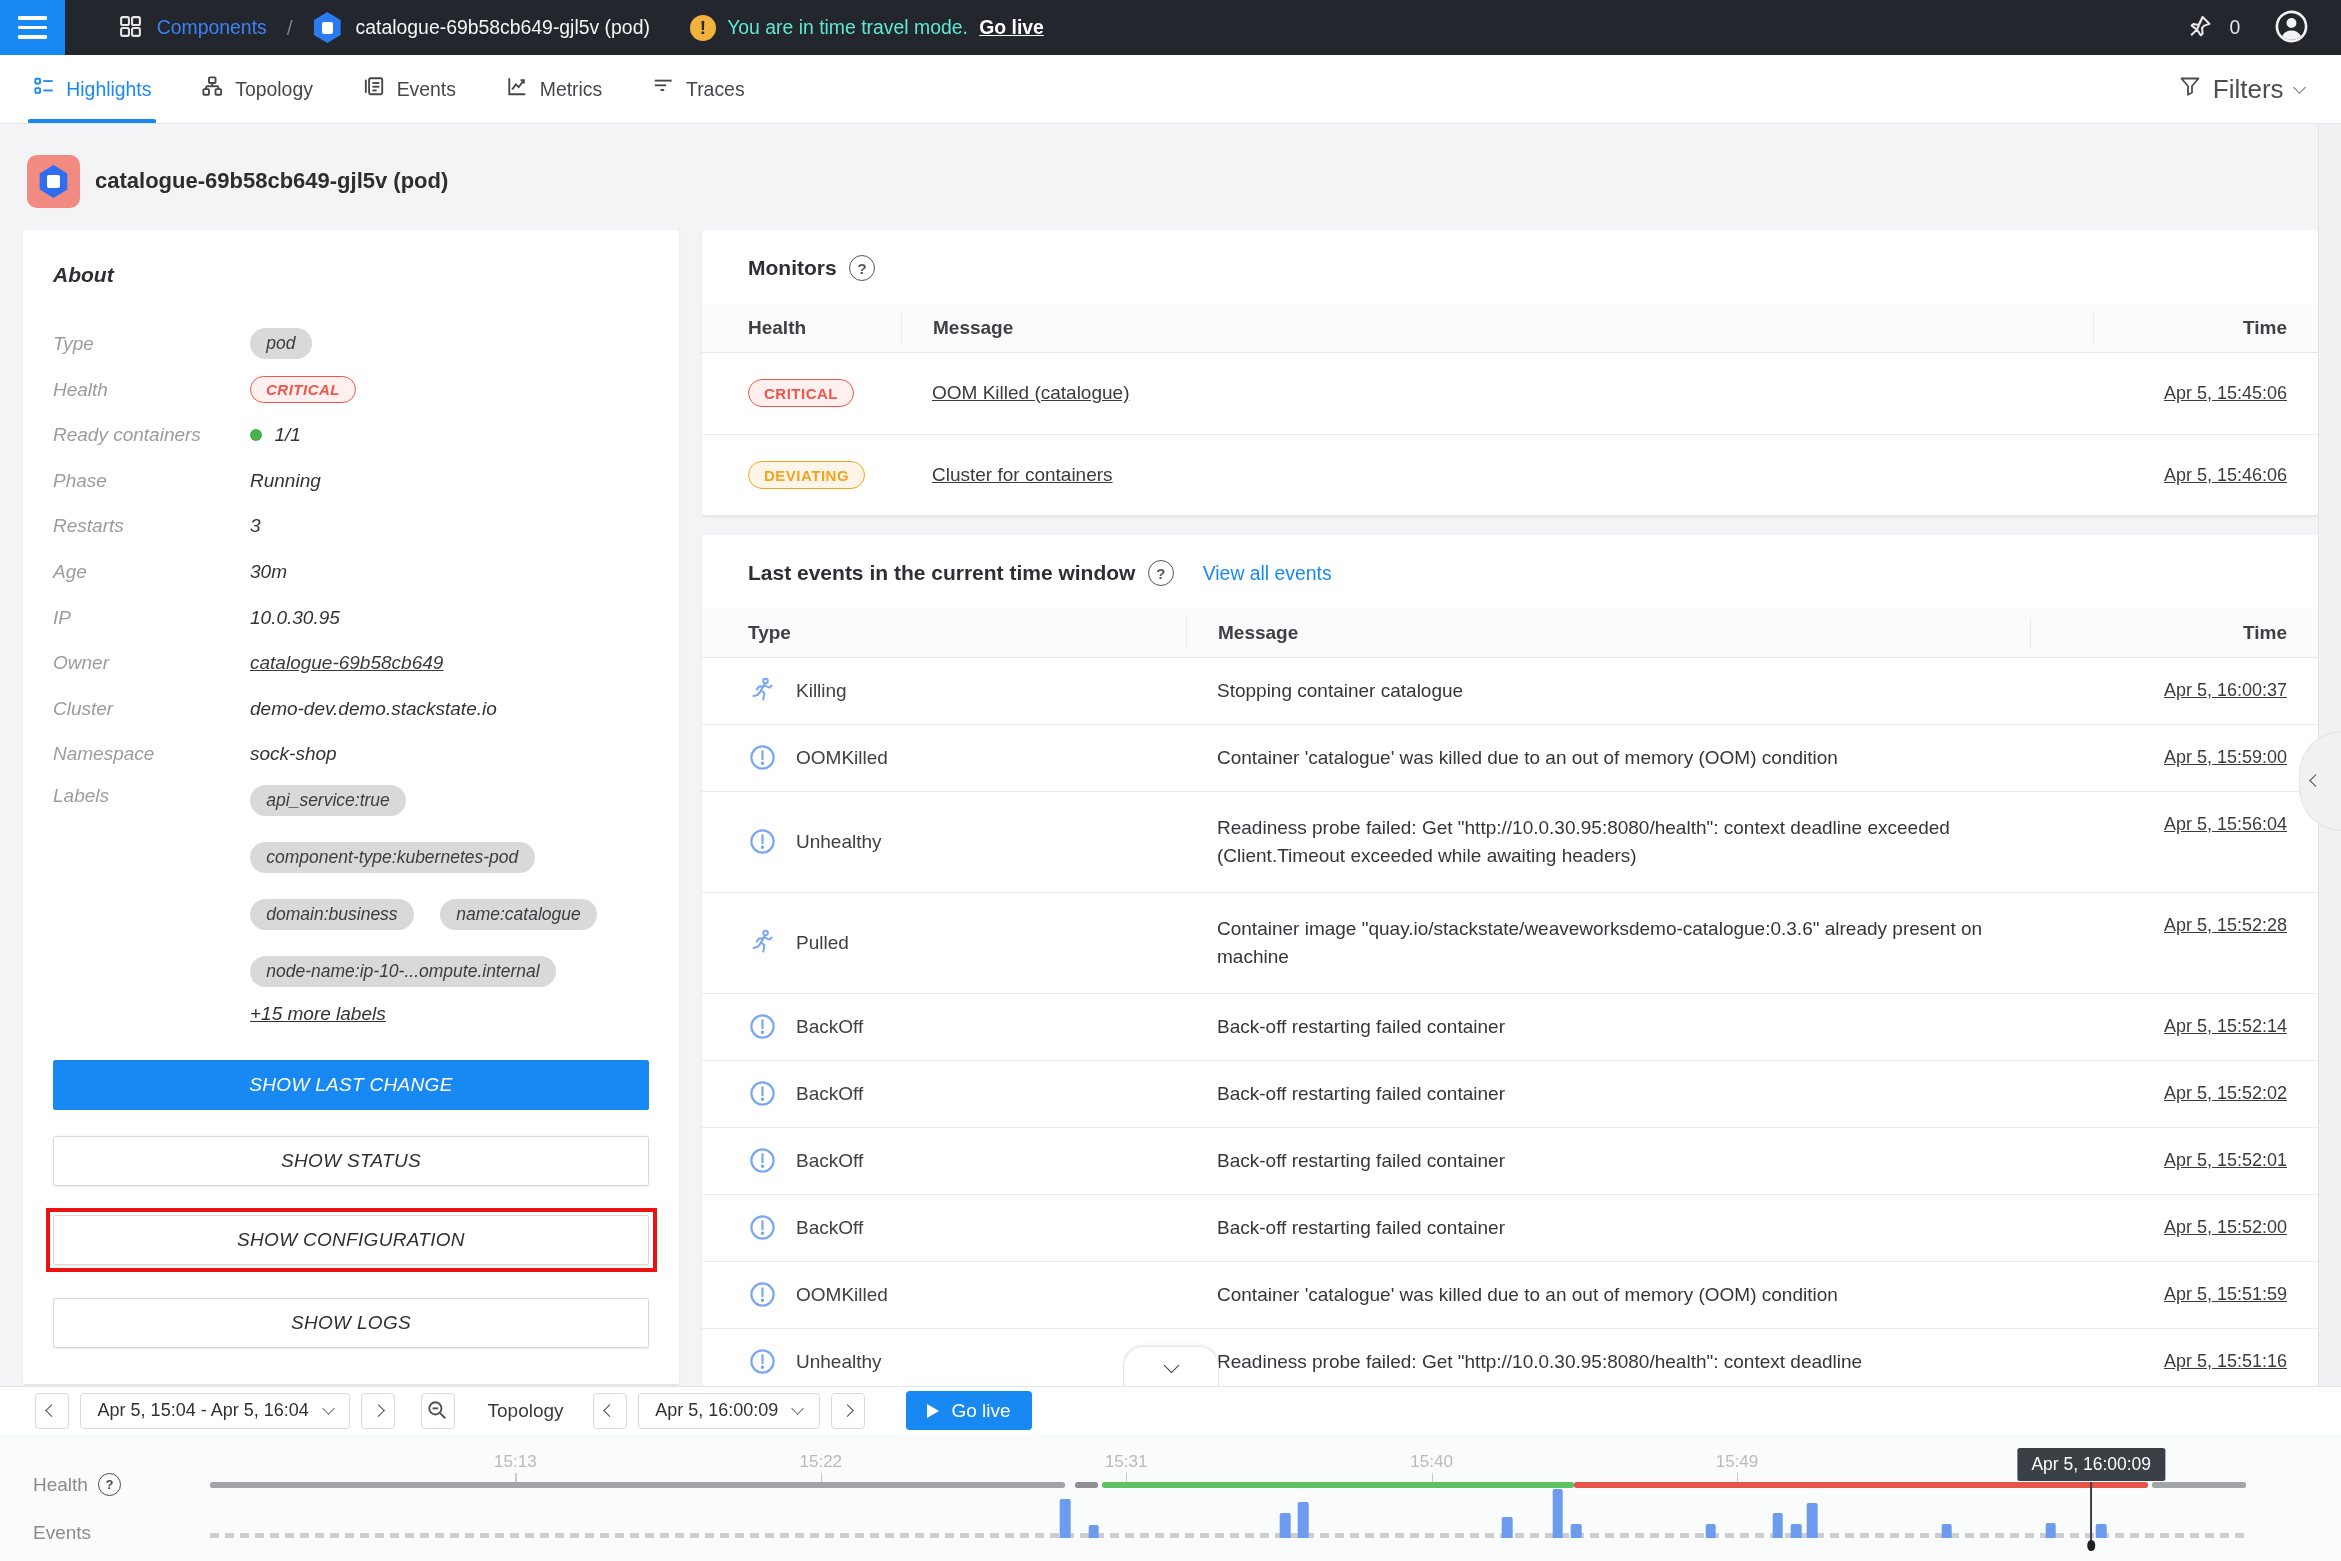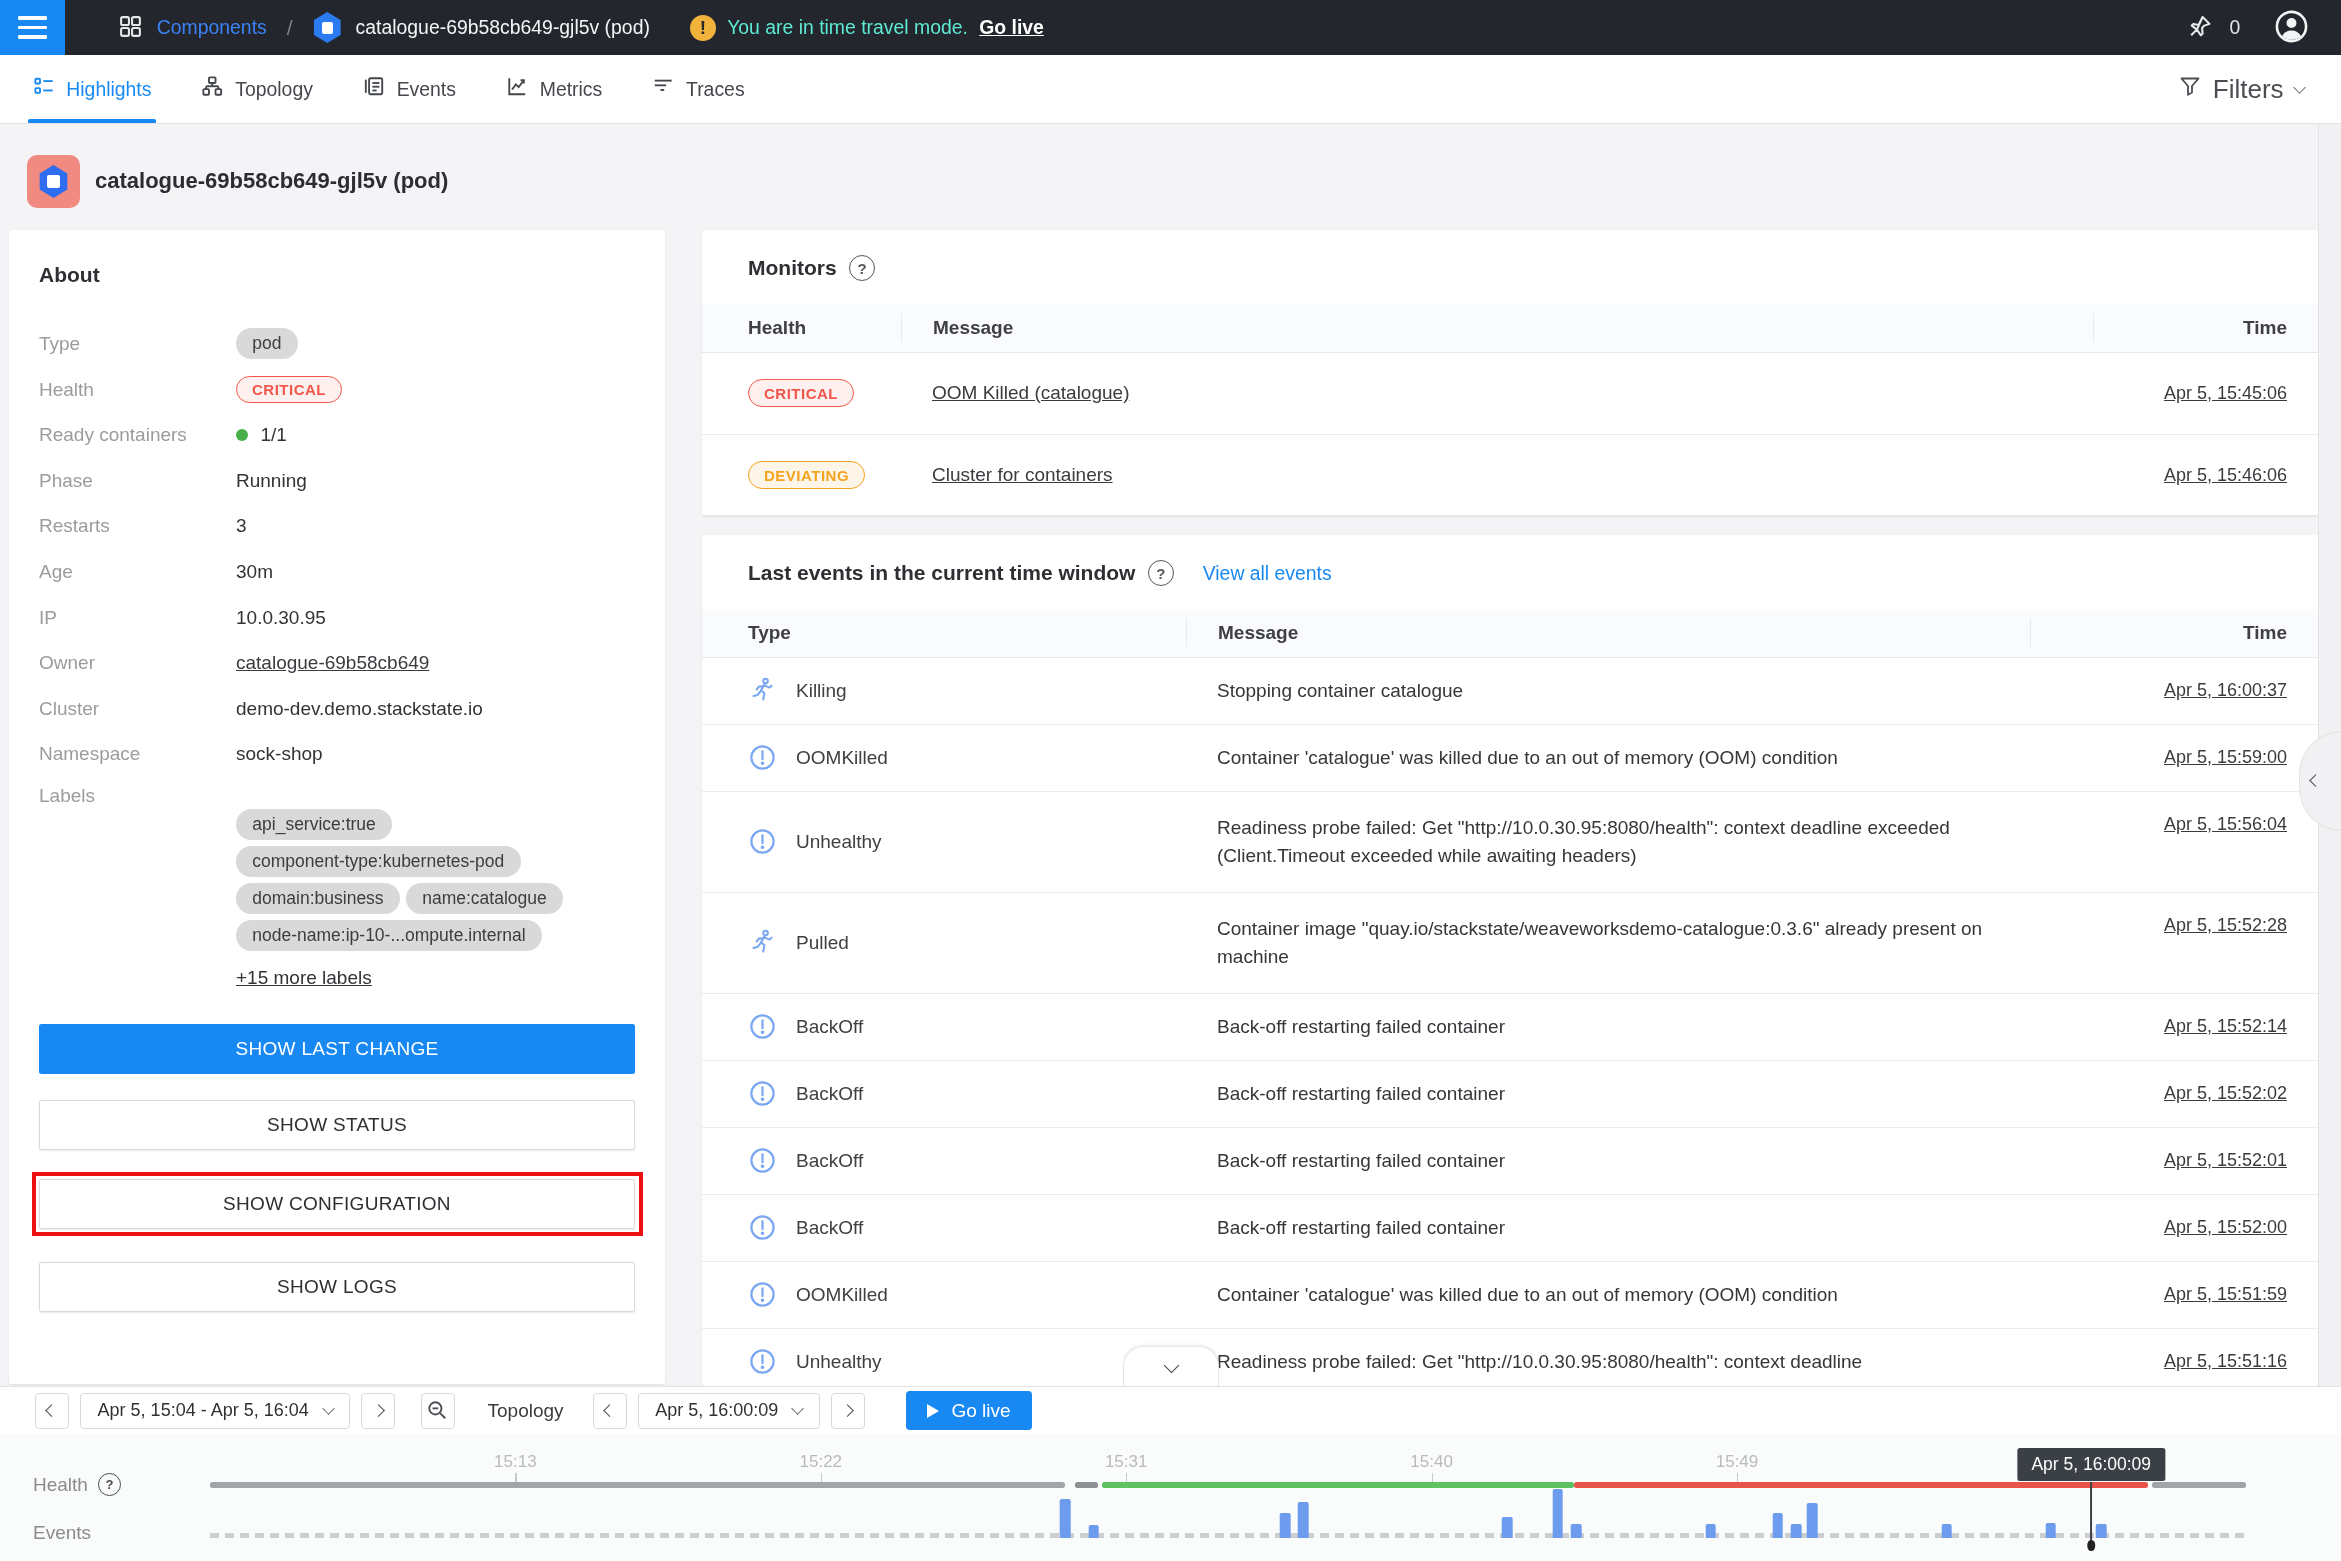--- a/index.html
+++ b/index.html
@@ -29,34 +29,34 @@
   .tab.active{color:#1889f2;}
   .tab.active svg{stroke:#1889f2;}
   .tab.active::after{content:"";position:absolute;left:0;right:0;bottom:0;height:4.4px;background:#1889f2;border-radius:1.9px 1.9px 0 0;}
   .filters{margin-left:auto;display:flex;align-items:center;gap:11.3px;padding-right:38px;font-size:26px;color:#4a4d52;cursor:pointer;}
   
   .title-ico{left:27px;top:155px;width:53px;height:53px;border-radius:10px;background:#f18a80;display:flex;align-items:center;justify-content:center;}
   .title-ico .hexpod{width:30px;height:33px;background:#2e6cf0;}
   .page-title{left:95px;top:168px;font-size:22px;font-weight:700;color:#2c2d30;}
   
   .card{background:#fff;border-radius:2.5px;box-shadow:0 1.3px 3.1px rgba(0,0,0,.07);box-sizing:border-box;}
-  .about{left:9px;top:230px;width:656px;height:1154px;padding:33px 30px 0 30px;overflow:hidden;}
+  .about{left:23px;top:230px;width:656px;height:1154px;padding:33px 30px 0 30px;overflow:hidden;font-style:italic;}
   .sec-head{font-size:21px;font-weight:600;color:#2e2f33;display:flex;align-items:center;gap:10px;}
   .about .sec-head{margin-bottom:41px;}
   .frow{display:flex;align-items:center;min-height:30px;margin-bottom:15.6px;}
   .flabel{width:197px;flex:none;font-size:19px;color:#9b9c9f;}
   .fval{font-size:19px;color:#323337;}
   .pill{display:inline-flex;align-items:center;background:#d9d9d9;color:#3c3d40;font-size:17.5px;border-radius:16.3px;padding:5px 16.3px;}
   .spill{display:inline-flex;align-items:center;border-radius:16.3px;padding:4.4px 15px;font-size:15px;font-weight:600;letter-spacing:0.5px;}
   .spill.critical{border:1.9px solid #f0564a;color:#f0564a;background:#fdf0ef;}
   .spill.deviating{border:1.9px solid #f5a31f;color:#f5a31f;background:#fdf6e8;}
   .dot{display:inline-block;width:12px;height:12px;border-radius:50%;background:#47b04b;margin-right:12.5px;}
   .ulink{color:#3a3b3f;text-decoration:underline;cursor:pointer;}
   .labels-row{display:flex;align-items:flex-start;margin-bottom:5px;}
-  .pills-wrap{display:flex;flex-wrap:wrap;gap:6px;width:405px;margin-top:24px;}
+  .pills-wrap{display:flex;flex-wrap:wrap;gap:26px;width:405px;}
   .more-labels{display:block;margin:16.3px 0 0 197px;font-size:19px;color:#323337;text-decoration:underline;cursor:pointer;}
   .btn{display:flex;align-items:center;justify-content:center;height:50px;border-radius:2.5px;font-size:19px;font-weight:500;letter-spacing:0.3px;cursor:pointer;box-sizing:border-box;}
   .btn.primary{background:#1889f2;color:#fff;margin:35px 0 0 0;}
   .btn.default{background:#fff;color:#2e2f33;border:1.3px solid #d8d8d8;box-shadow:0 0.6px 1.9px rgba(0,0,0,.09);margin:26px 0 0 0;}
   .redbox{border:4.4px solid #ee1111;padding:3.1px;margin:22px -7.5px 0 -7.5px;}
   .redbox .btn{margin:0;}
   
   .monitors{left:702px;top:230px;width:1616px;height:285px;padding:25px 0 0 0;overflow:hidden;}
   .events{left:702px;top:535px;width:1616px;height:851px;padding:25px 0 0 0;overflow:hidden;}
   .card-head{padding:0 31px 0 46px;display:flex;align-items:center;gap:12.5px;}

